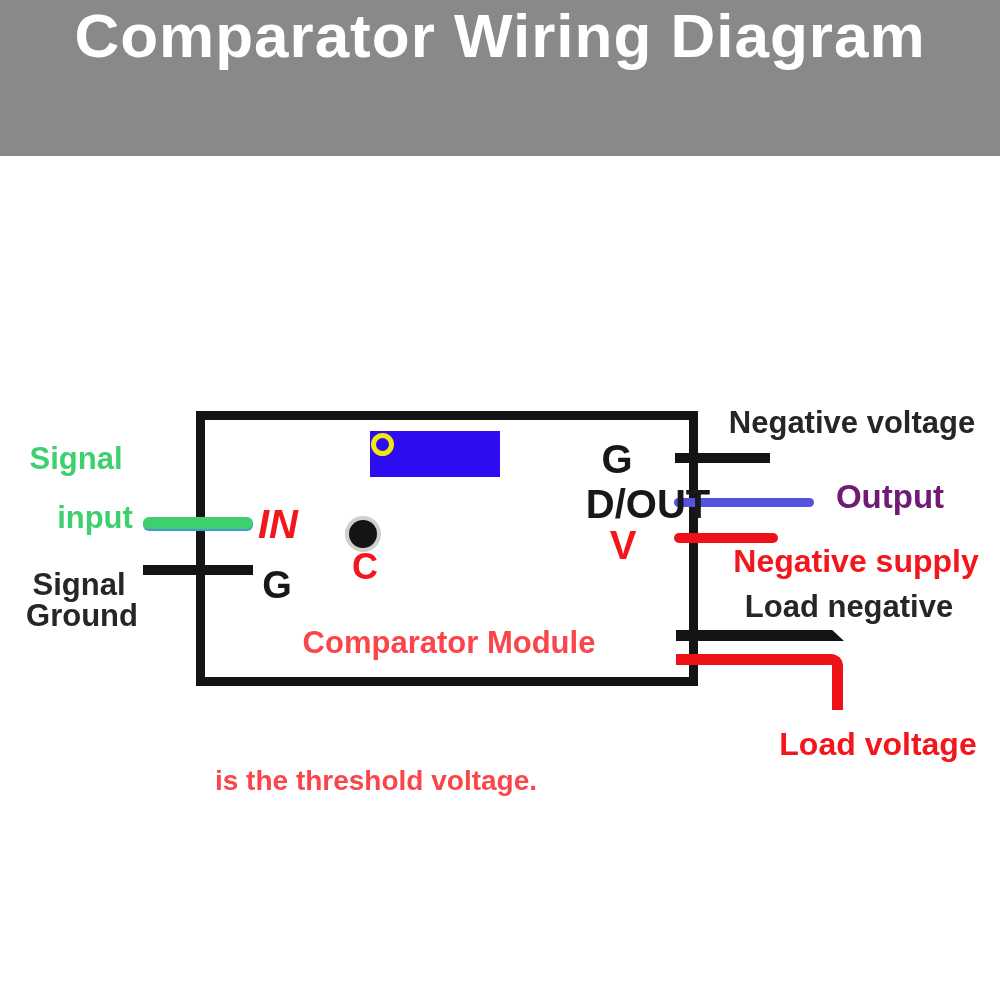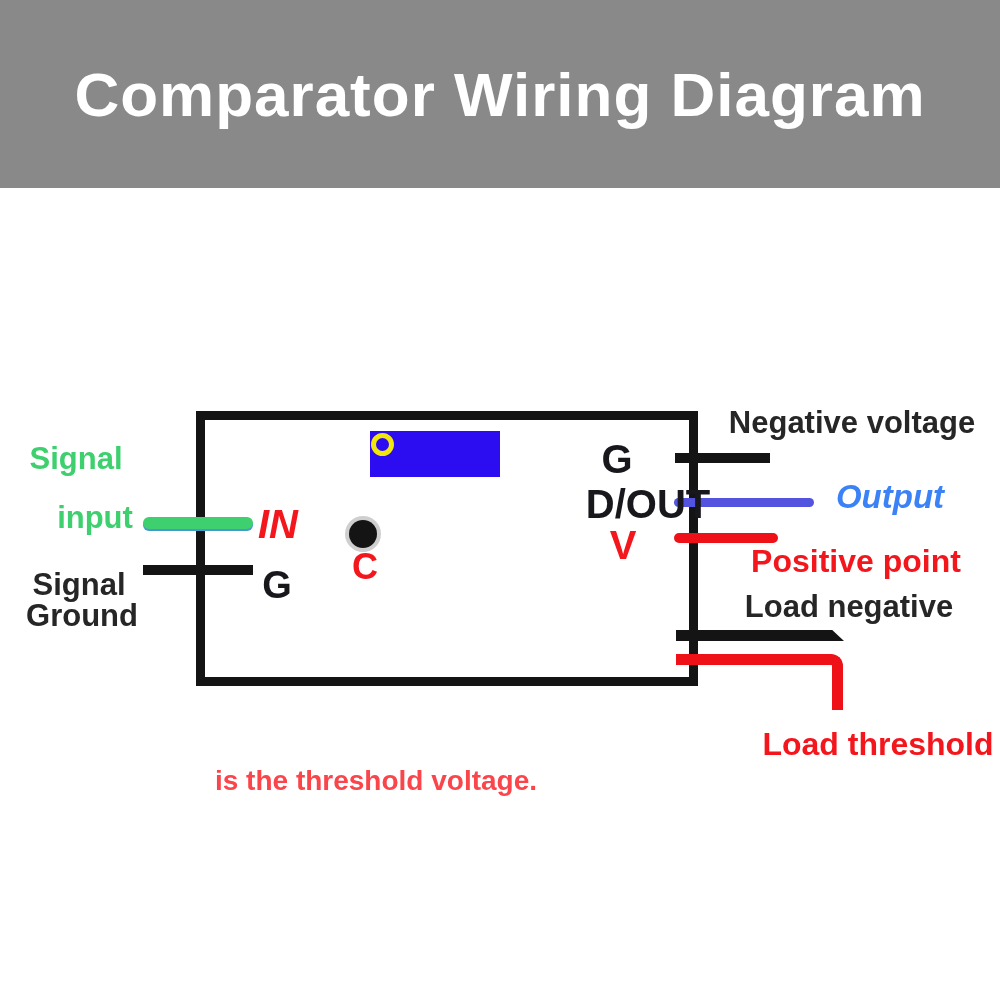--- a/index.html
+++ b/index.html
@@ -2,22 +2,22 @@
 <html><head>
 <meta charset="utf-8">
 <style>
   html,body{margin:0;padding:0;background:#ffffff;}
   #stage{
     position:relative;width:1000px;height:1000px;background:#ffffff;overflow:hidden;
     font-family:"Liberation Sans", sans-serif;font-weight:bold;
   }
   
   #banner{
-    position:absolute;left:0;top:0;width:1000px;height:188px;background:#898989;
-    display:flex;align-items:center;justify-content:center;
+    position:absolute;left:0;top:0;width:1000px;height:156px;background:#898989;
+    display:flex;justify-content:center;
   }
   #banner .t{color:#ffffff;font-size:62px;letter-spacing:1px;white-space:nowrap;}
   
   #module-box{
     position:absolute;left:196px;top:411px;width:502px;height:275px;
     border:9px solid #141414;box-sizing:border-box;background:#ffffff;
   }
   
   .lbl{position:absolute;transform:translate(-50%,-50%);white-space:nowrap;line-height:1;}
   
@@ -36,21 +36,21 @@
   #trimmer{position:absolute;left:370px;top:431px;width:130px;height:46px;background:#2c0cf0;}
   #dial{position:absolute;left:371px;top:433px;width:13px;height:13px;border:5px solid #f2e70a;border-radius:50%;background:transparent;}
   
   #point-c-dot{position:absolute;left:349px;top:520px;width:28px;height:28px;border-radius:50%;background:#141414;box-shadow:0 0 0 4px #cfcfcf;}
   
   .green{color:#3ecf6e;}
   .black{color:#262626;}
   .pin-black{color:#18181c;}
   .red{color:#f3161c;}
   .softred{color:#fa454b;}
-  .blue{color:#3b82f6;font-style:italic;}
+  .blue{color:#701a75;}
 </style>
 </head>
 <body>
 
 <div id="stage">
 
   <div id="banner">
     <div class="t">Comparator Wiring Diagram</div>
   </div>
 
@@ -68,27 +68,28 @@
   <div class="wire" id="wire-positive-supply"></div>
   <div class="wire" id="wire-load-negative"></div>
   <div class="wire" id="wire-load-positive"></div>
 
   <div class="lbl red" style="left:278px;top:524px;font-size:40px;font-style:italic;">IN</div>
   <div class="lbl pin-black" style="left:277px;top:585px;font-size:38px;">G</div>
   <div class="lbl red" style="left:365px;top:567px;font-size:36px;">C</div>
   <div class="lbl pin-black" style="left:617px;top:459px;font-size:40px;">G</div>
   <div class="lbl pin-black" style="left:610px;top:504px;font-size:40px;margin-left:38px;">D/OUT</div>
   <div class="lbl red" style="left:623px;top:545px;font-size:40px;">V</div>
+  <div class="lbl softred" style="left:449px;top:642px;font-size:31px;">Comparator Module</div>
 
   <div class="lbl green" style="left:76px;top:458px;font-size:31px;">Signal</div>
   <div class="lbl green" style="left:80px;top:517px;font-size:31px;margin-left:15px;">input</div>
   <div class="lbl black" style="left:79px;top:584px;font-size:31px;">Signal</div>
   <div class="lbl black" style="left:82px;top:615px;font-size:31px;">Ground</div>
 
   <div class="lbl black" style="left:852px;top:422px;font-size:31px;">Negative voltage</div>
   <div class="lbl blue" style="left:890px;top:496px;font-size:33px;">Output</div>
-  <div class="lbl red" style="left:856px;top:561px;font-size:32px;">Positive point</div>
+  <div class="lbl red" style="left:856px;top:561px;font-size:32px;">Negative supply</div>
   <div class="lbl black" style="left:849px;top:606px;font-size:31px;">Load negative</div>
-  <div class="lbl red" style="left:878px;top:744px;font-size:32px;">Load threshold</div>
+  <div class="lbl red" style="left:878px;top:744px;font-size:32px;">Load voltage</div>
 
   <div class="lbl softred" style="left:376px;top:781px;font-size:28px;">is the threshold voltage.</div>
 
 </div>
 
 </body></html>

